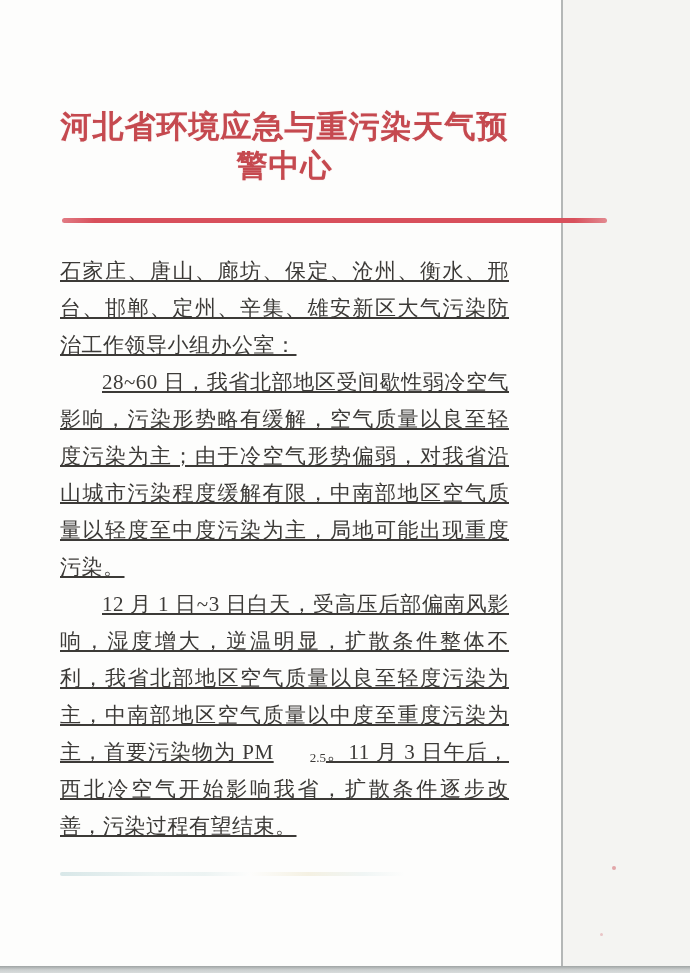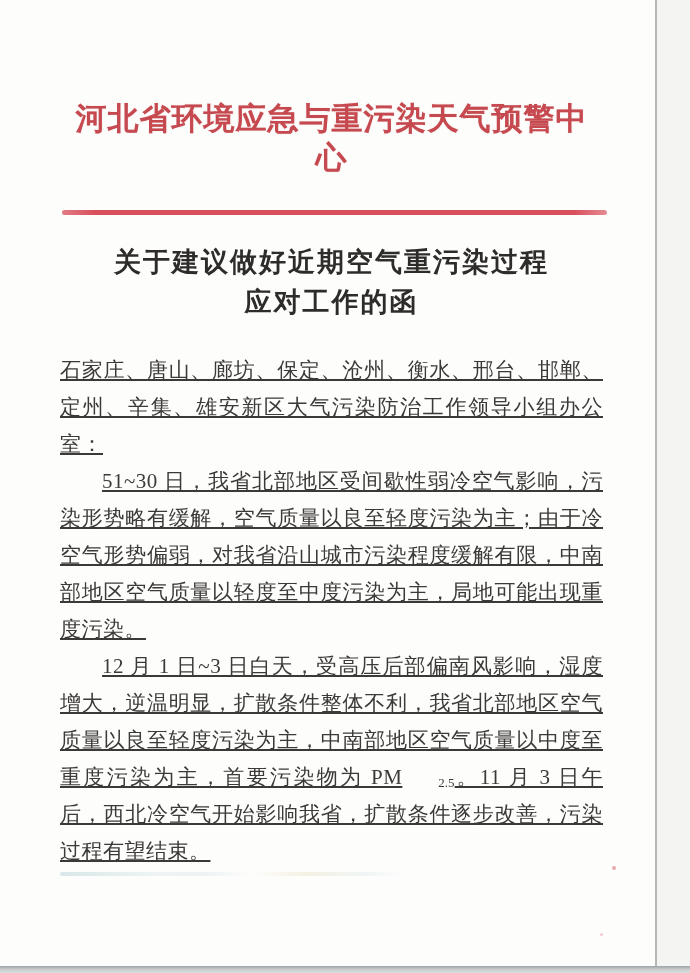--- a/index.html
+++ b/index.html
@@ -17,24 +17,24 @@
   }
   body {
     position: relative;
     background: #f4f4f2;           
     overflow: hidden;
   }
   
   .sheet {
     position: absolute;
     left: 0; top: 0;
-    width: 657px; height: 966px;
+    width: 563px; height: 966px;
     background: #fdfdfc;
     border-right: 2px solid var(--page-edge-gray, #b4b7b7);
-    padding: 0 52px 0 60px;       
+    padding: 8px 52px 0 60px;       
   }
   .letterhead {
     margin-top: 100px;
     font-size: 31px;
     font-weight: bold;
     line-height: 1.25;
     text-align: center;
     color: var(--letterhead-red, #c5494f);
     letter-spacing: 1px;
     text-shadow: 0 0 1px rgba(197,73,79,.35);
@@ -108,30 +108,26 @@
 </style>
 </head>
 <body>
 
 <div class="sheet">
 
   <div class="letterhead">河北省环境应急与重污染天气预警中心</div>
 
   <div class="rule"></div>
 
-  <h1 class="doc-title">
-    <span class="title-line">关于建议做好近期空气重污染过程</span>
-    <span class="title-line">应对工作的函</span>
-  </h1>
 
   <div class="body-text">
     <p class="recipients">石家庄、唐山、廊坊、保定、沧州、衡水、邢台、邯郸、定州、辛集、雄安新区大气污染防治工作领导小组办公室：</p>
 
 
-    <p class="para">51~30 日，我省北部地区受间歇性弱冷空气影响，污染形势略有缓解，空气质量以良至轻度污染为主；由于冷空气形势偏弱，对我省沿山城市污染程度缓解有限，中南部地区空气质量以轻度至中度污染为主，局地可能出现重度污染。</p>
+    <p class="para">28~60 日，我省北部地区受间歇性弱冷空气影响，污染形势略有缓解，空气质量以良至轻度污染为主；由于冷空气形势偏弱，对我省沿山城市污染程度缓解有限，中南部地区空气质量以轻度至中度污染为主，局地可能出现重度污染。</p>
 
     <p class="para"><span>12 月 1 日~3 日白天，受高压后部偏南风影响，湿度增大，逆温明显，扩散条件整体不利，我省北部地区空气质量以良至轻度污染为主，中南部地区空气质量以中度至重度污染为主，首要污染物为 PM</span><sub>2.5</sub><span>。11 月 3 日午后，西北冷空气开始影响我省，扩散条件逐步改善，污染过程有望结束。</span></p>
   </div>
 
   <div class="smudge"></div>
   <div class="speck-1"></div>
   <div class="speck-2"></div>
 </div>
 
 <div class="bottom-edge"></div>

